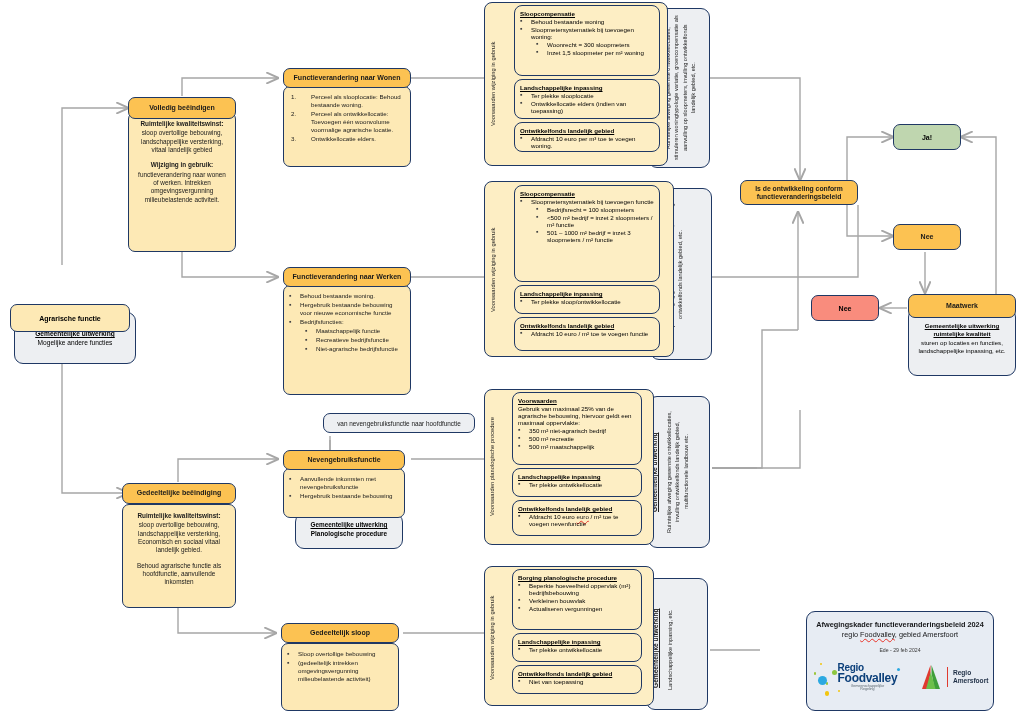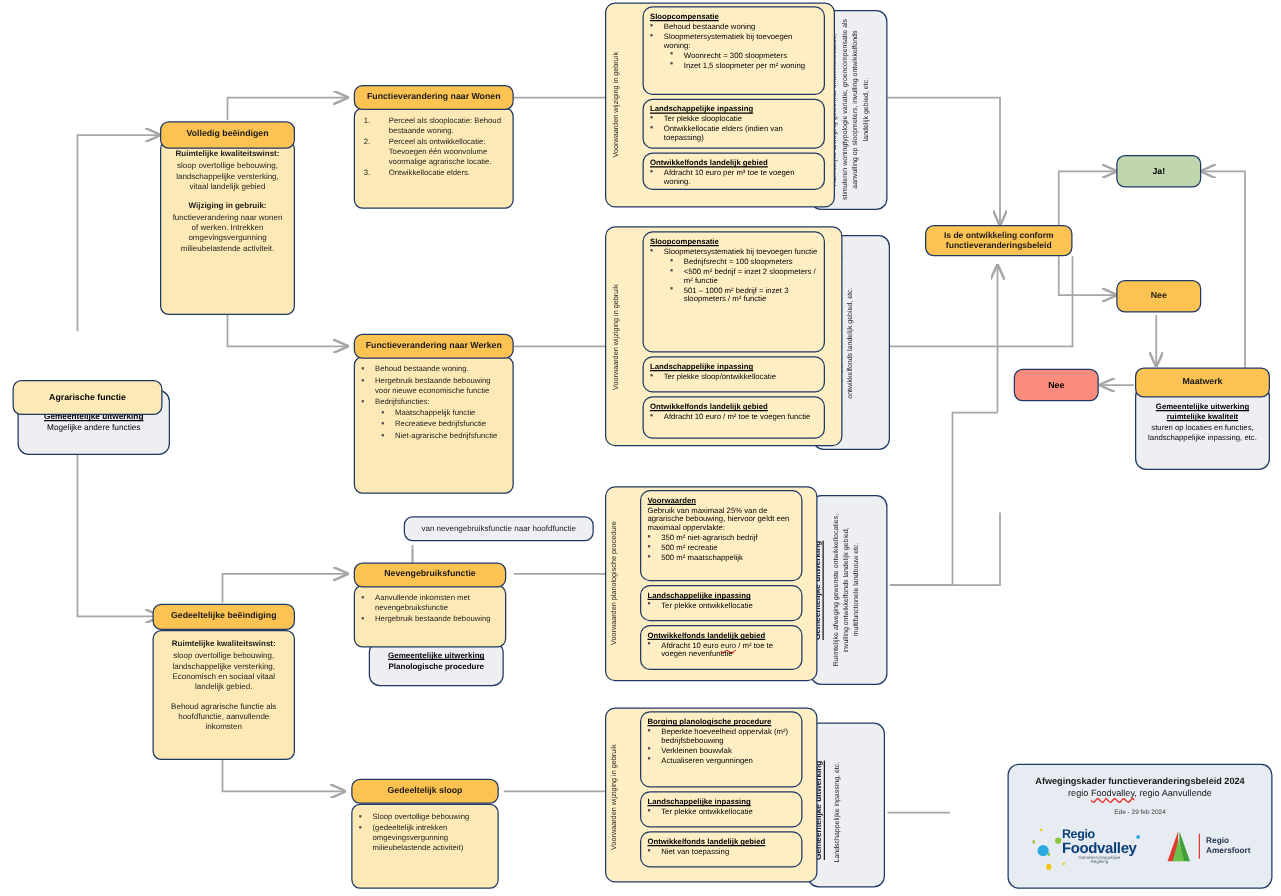--- a/index.html
+++ b/index.html
@@ -50,21 +50,21 @@
   ol.num > li { counter-increment: n; position: relative; padding-left: 22px; margin-bottom: 1px; }
   ol.num > li:before { content: counter(n) "."; position: absolute; left: 2px; top: 0; }
   .bld { font-weight: bold; }
   .und { text-decoration: underline; }
   .sp { color: #1a1a1a; border-bottom: 2px dotted transparent;
         text-decoration: underline; text-decoration-color: #e8342a;
         text-decoration-style: wavy; text-decoration-skip-ink: none; }
 
   
   #brandbox {
-    position: absolute; left: 806px; top: 611px; width: 212px; height: 100px;
+    position: absolute; left: 806px; top: 611px; width: 188px; height: 100px;
     background: #e7ecf3; border: 1.2px solid #1f3864; border-radius: 9px;
     overflow: hidden;
   }
   #brandbox .t1 { font-size: 7.3px; font-weight: bold; text-align: center; margin-top: 8px; color: #17181a;}
   #brandbox .t2 { font-size: 7.3px; text-align: center; color: #17181a; margin-top: 1px;}
   #brandbox .t3 { font-size: 5.2px; text-align: center; color: #3a3a3a; margin-top: 8px;}
   .logos { display: flex; align-items: center; justify-content: center; gap: 16px; margin-top: 7px; position: relative;}
   .fv-word { font-size: 10px; font-weight: bold; color: #0b3f7a; line-height: 0.98; letter-spacing: -0.3px;}
   .fv-sub { font-size: 3.6px; color: #5b6670; text-align: center; line-height: 1.05; }
   .am-word { font-size: 6.6px; font-weight: bold; color: #1f2f45; line-height: 1.2; }
@@ -358,21 +358,21 @@
     <span class="bld und">ruimtelijke kwaliteit</span><br>
     <span>sturen op locaties en functies, landschappelijke inpassing, etc.</span>
   </div>
   <div class="node hdr" style="left:908px; top:294px; width:108px; height:24px; font-size:7px;">
     <span>Maatwerk</span>
   </div>
 
   <div id="brandbox">
     <div class="t1">Afwegingskader functieveranderingsbeleid 2024</div>
     <div class="t2">
-      <span>regio </span><span class="sp">Foodvalley</span><span>, regio Aanvullende</span>
+      <span>regio </span><span class="sp">Foodvalley</span><span>, gebied Amersfoort</span>
     </div>
     <div class="t3">Ede - 29 feb 2024</div>
 
     <div class="logos">
 
       <div style="position:relative; width:92px; height:34px;">
         <div class="dots">
           <i style="left:2px;  top:12px; width:2.5px; height:2.5px; background:#9bc63b;"></i>
           <i style="left:8px;  top:3px;  width:2px;   height:2px;   background:#f2c60f;"></i>
           <i style="left:14px; top:22px; width:2.5px; height:2.5px; background:#9bc63b;"></i>

